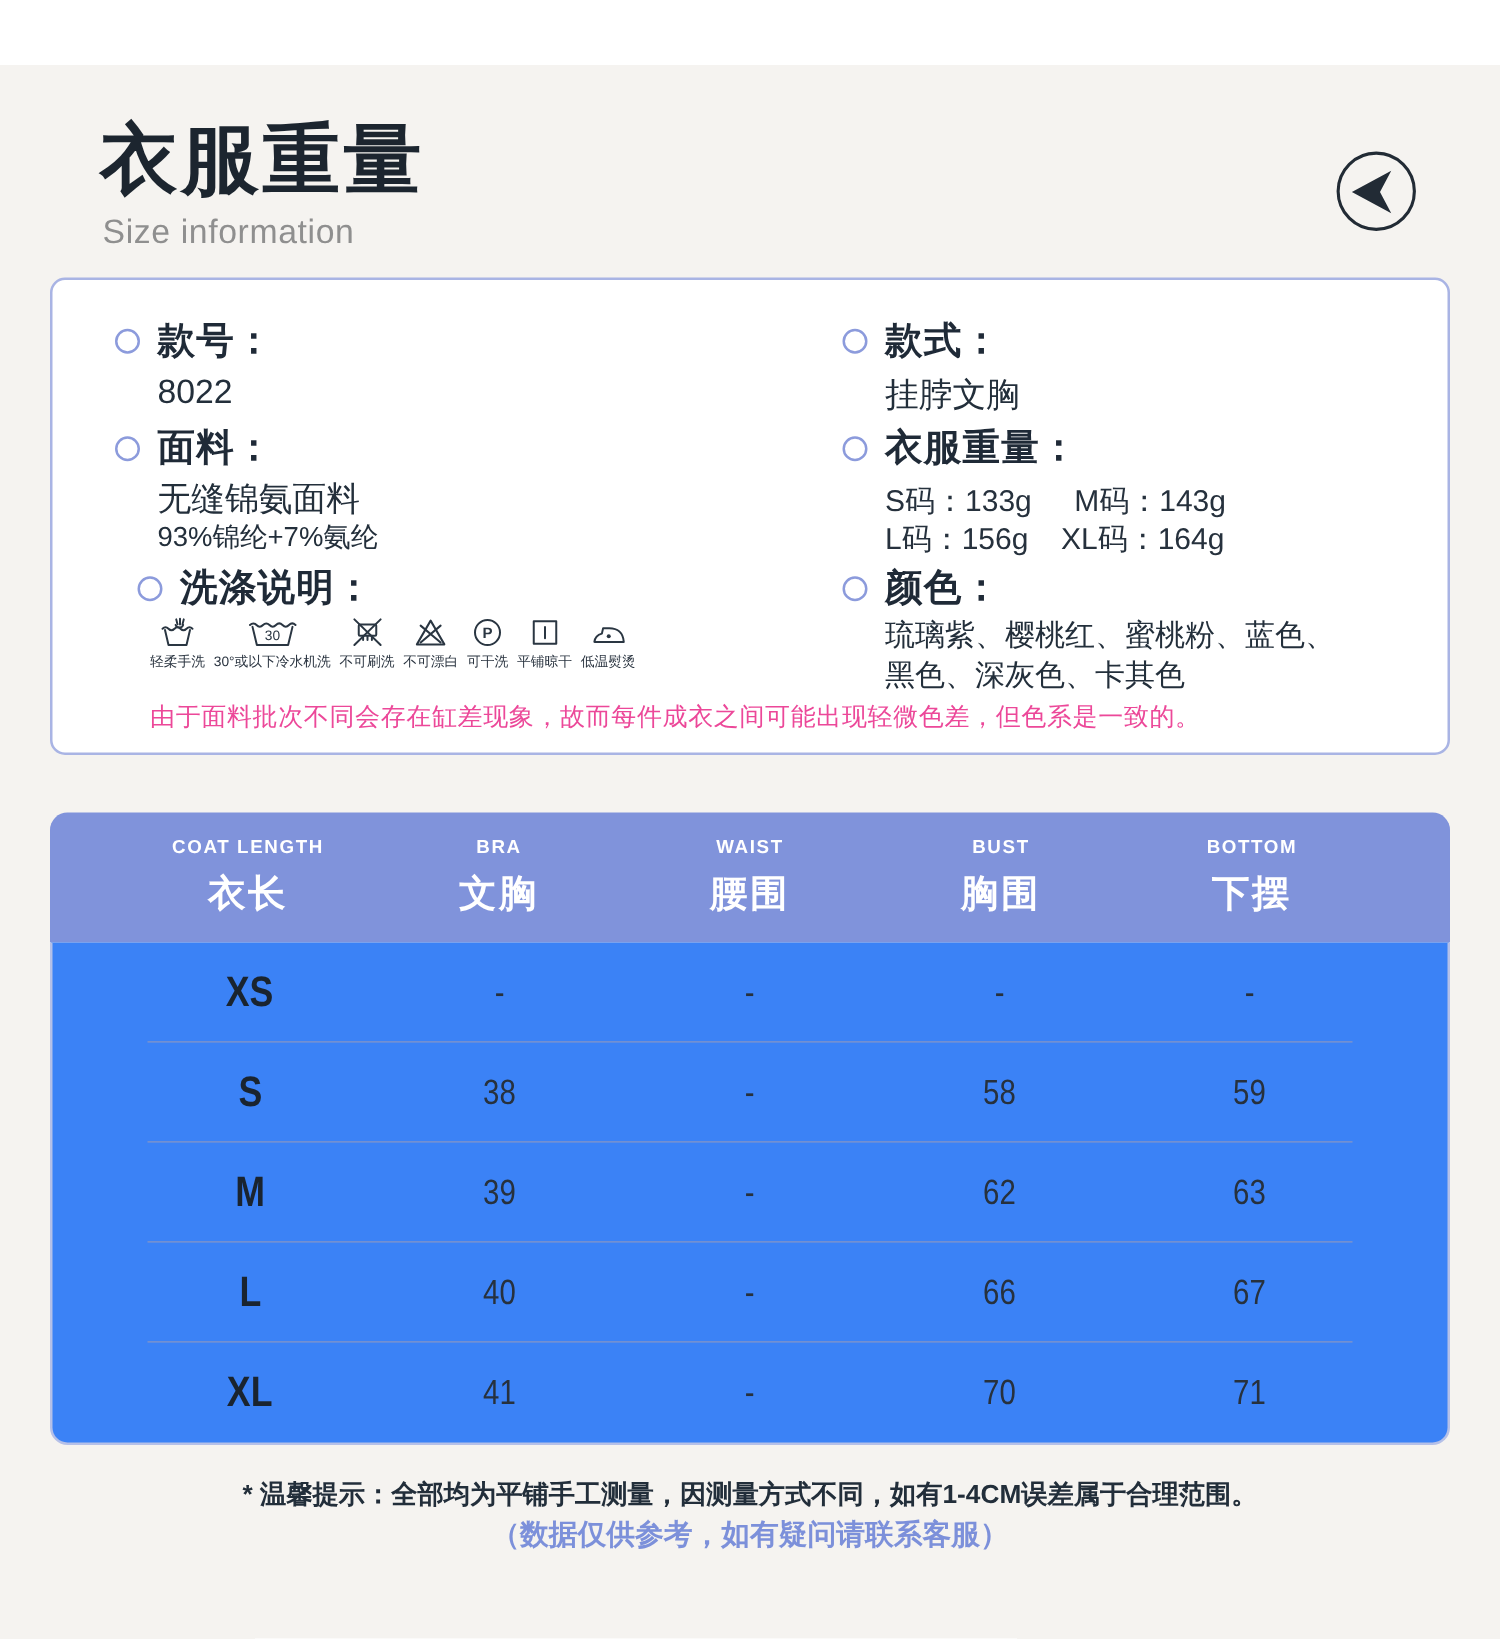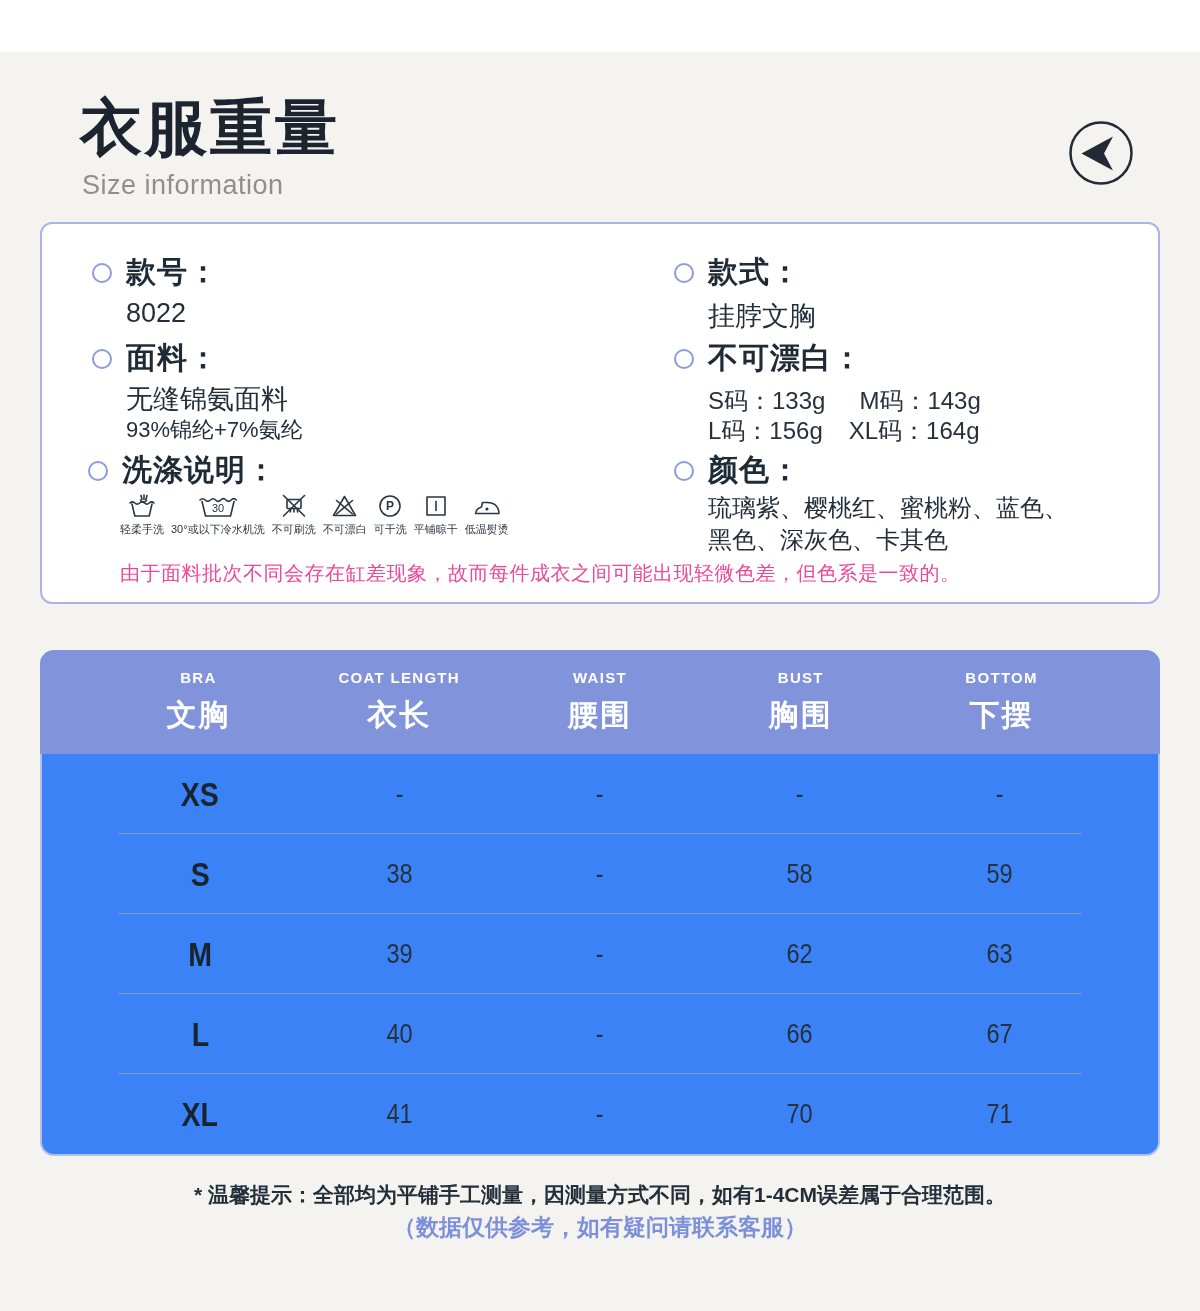--- a/index.html
+++ b/index.html
@@ -100,21 +100,21 @@
     </div>
     <div class="value" style="left:84px; top:74px;">8022</div>
 
     <div class="item" style="left:50px; top:114px;">
       <span class="bullet"></span>
       <span class="label">面料：</span>
     </div>
     <div class="value" style="left:84px; top:157px;">无缝锦氨面料</div>
     <div class="value sm" style="left:84px; top:191px;">93%锦纶+7%氨纶</div>
 
-    <div class="item" style="left:46px; top:226px;">
+    <div class="item" style="left:68px; top:226px;">
       <span class="bullet"></span>
       <span class="label">洗涤说明：</span>
     </div>
 
     <div class="wash-row">
       <div class="wash-item">
         <span class="icon-slot">
           <svg width="28" height="27" viewBox="0 0 28 27">
             <path d="M14 7.5 L13 3.5 M16 7.5 L16 3 M18 7.5 L19 3.5"></path>
             <path d="M12.5 8 a3.2 3.2 0 0 0 6 0"></path>
@@ -183,21 +183,21 @@
     </div>
 
     <div class="item" style="left:632px; top:28px;">
       <span class="bullet"></span>
       <span class="label">款式：</span>
     </div>
     <div class="value" style="left:666px; top:74px;">挂脖文胸</div>
 
     <div class="item" style="left:632px; top:114px;">
       <span class="bullet"></span>
-      <span class="label">不可漂白：</span>
+      <span class="label">衣服重量：</span>
     </div>
     <div class="wline" style="left:666px; top:161px;">
       <span>S码：133g</span>
       <span>M码：143g</span>
     </div>
     <div class="wline" style="left:666px; top:191px; gap:26px;">
       <span>L码：156g</span>
       <span>XL码：164g</span>
     </div>
 
@@ -207,26 +207,26 @@
     </div>
     <div class="value md" style="left:666px; top:268px;">琉璃紫、樱桃红、蜜桃粉、蓝色、</div>
     <div class="value md" style="left:666px; top:300px;">黑色、深灰色、卡其色</div>
 
     <div class="note-line" style="left:78px; top:336px;">由于面料批次不同会存在缸差现象，故而每件成衣之间可能出现轻微色差，但色系是一致的。</div>
   </section>
 
   <section class="size-table">
     <div class="thead">
       <div class="th">
+        <span class="th-en">COAT LENGTH</span>
+        <span class="th-zh">衣长</span>
+      </div>
+      <div class="th">
         <span class="th-en">BRA</span>
         <span class="th-zh">文胸</span>
-      </div>
-      <div class="th">
-        <span class="th-en">COAT LENGTH</span>
-        <span class="th-zh">衣长</span>
       </div>
       <div class="th">
         <span class="th-en">WAIST</span>
         <span class="th-zh">腰围</span>
       </div>
       <div class="th">
         <span class="th-en">BUST</span>
         <span class="th-zh">胸围</span>
       </div>
       <div class="th">

